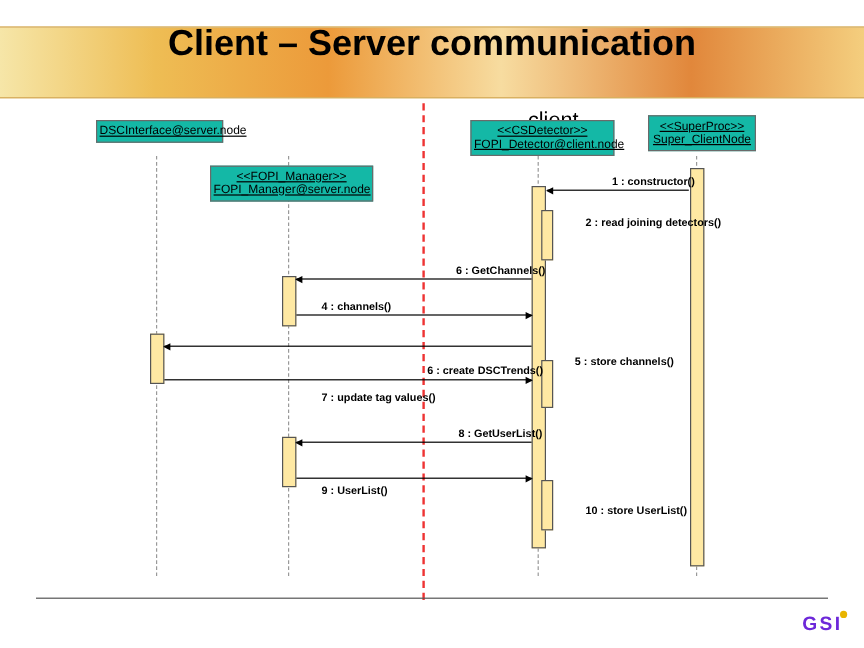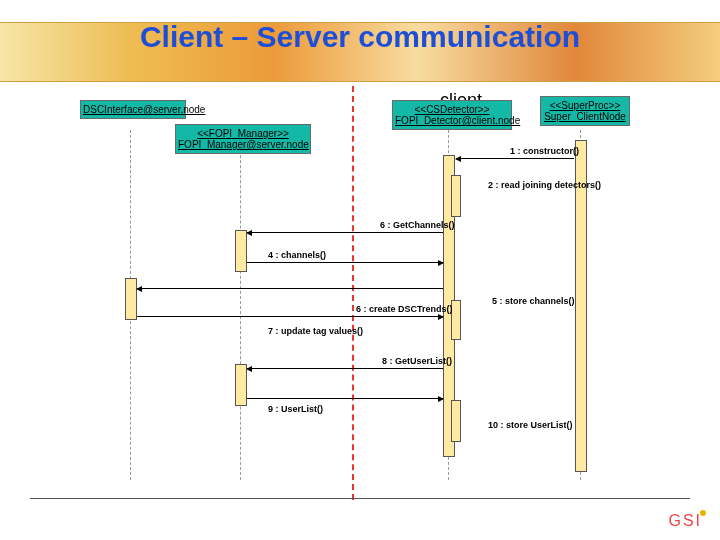--- a/index.html
+++ b/index.html
@@ -1,19 +1,19 @@
 <!DOCTYPE html>
 <html><head>
 <meta charset="utf-8">
 <style>
   html,body{margin:0;padding:0;width:720px;height:540px;overflow:hidden;font-family:Arial,Helvetica,sans-serif;background:#fff;}
   .banner{position:absolute;left:0;top:22px;width:720px;height:58px;
     background:linear-gradient(90deg,#f6e6a8 0%,#eebd54 18%,#ec9a3a 38%,#f7dca0 58%,#e1873b 80%,#f4ce7e 100%);
     border-top:1px solid #d0a040;border-bottom:1px solid #d0a040;}
-  .title{position:absolute;left:0;top:20px;width:720px;text-align:center;font-size:30px;font-weight:bold;color:#1d4ed8;}
+  .title{position:absolute;left:0;top:20px;width:720px;text-align:center;font-size:30px;font-weight:bold;color:#000000;}
   .header-label{position:absolute;top:90px;font-size:18px;color:#000;}
   .srv-label{left:220px;margin-top:48px;}
   .cli-label{left:440px;}
   
   .lifeline{position:absolute;top:130px;height:350px;border-left:1px dashed #999;}
   .l1{left:130px;}
   .l2{left:240px;}
   .l3{left:448px;}
   .l4{left:580px;}
   
@@ -21,21 +21,21 @@
   
   .obox{position:absolute;background:#14b8a6;border:1px solid #6a6a6a;font-size:10px;line-height:11px;text-align:center;padding:3px 2px;text-decoration:underline;}
   
   .act{position:absolute;width:10px;background:#ffe9a3;border:1px solid #555;}
   
   .arrow{position:absolute;height:0;border-top:1px solid #000;}
   .arrow::after{content:"";position:absolute;right:-1px;top:-3px;width:0;height:0;border-top:3px solid transparent;border-bottom:3px solid transparent;border-left:6px solid #000;}
   .arrow.left::after{right:auto;left:-1px;border-left:none;border-right:6px solid #000;}
   .msg{position:absolute;font-size:9px;color:#000;white-space:nowrap;font-weight:bold;}
   .foot-line{position:absolute;left:30px;top:498px;width:660px;border-top:1px solid #555;}
-  .logo{position:absolute;right:16px;bottom:10px;font-size:16px;font-weight:normal;letter-spacing:2px;color:#ef4444;}
+  .logo{position:absolute;right:16px;bottom:10px;font-size:16px;font-weight:bold;letter-spacing:2px;color:#6d28d9;}
   .logo .dot{display:inline-block;width:6px;height:6px;background:#e8b400;border-radius:50%;position:relative;top:-10px;margin:0 -2px;}
 </style>
 </head>
 <body>
 
 <div class="banner"></div>
 <div class="title">Client – Server communication</div>
 
 <div class="header-label srv-label">server</div>
 <div class="header-label cli-label">client</div>
@@ -43,21 +43,21 @@
 <div class="sep"></div>
 
 <div class="lifeline l1"></div>
 <div class="lifeline l2"></div>
 <div class="lifeline l3"></div>
 <div class="lifeline l4"></div>
 
 <div class="obox" style="left:80px;top:100px;width:100px;">
   <span>DSCInterface@server.node</span>
 </div>
-<div class="obox" style="left:175px;top:124px;width:130px;">
+<div class="obox" style="left:175px;top:138px;width:130px;">
   <div>&lt;&lt;FOPI_Manager&gt;&gt;</div>
   <div>FOPI_Manager@server.node</div>
 </div>
 <div class="obox" style="left:392px;top:100px;width:114px;">
   <div>&lt;&lt;CSDetector&gt;&gt;</div>
   <div>FOPI_Detector@client.node</div>
 </div>
 <div class="obox" style="left:540px;top:96px;width:84px;">
   <div>&lt;&lt;SuperProc&gt;&gt;</div>
   <div>Super_ClientNode</div>
@@ -76,21 +76,21 @@
 <div class="msg" style="left:510px;top:146px;">1 : constructor()</div>
 
 <div class="msg" style="left:488px;top:180px;">2 : read joining detectors()</div>
 
 <div class="arrow left" style="left:247px;top:232px;width:196px;"></div>
 <div class="msg" style="left:380px;top:220px;">6 : GetChannels()</div>
 
 <div class="arrow" style="left:247px;top:262px;width:196px;"></div>
 <div class="msg" style="left:268px;top:250px;">4 : channels()</div>
 
-<div class="msg" style="left:492px;top:296px;">5 : store channels()</div>
+<div class="msg" style="left:479px;top:296px;">5 : store channels()</div>
 
 <div class="arrow left" style="left:137px;top:288px;width:306px;"></div>
 <div class="msg" style="left:356px;top:292px;margin-top:12px;">6 : create DSCTrends()</div>
 
 <div class="arrow" style="left:137px;top:316px;width:306px;"></div>
 <div class="msg" style="left:268px;top:326px;">7 : update tag values()</div>
 
 <div class="arrow left" style="left:247px;top:368px;width:196px;"></div>
 <div class="msg" style="left:382px;top:356px;">8 : GetUserList()</div>
 

